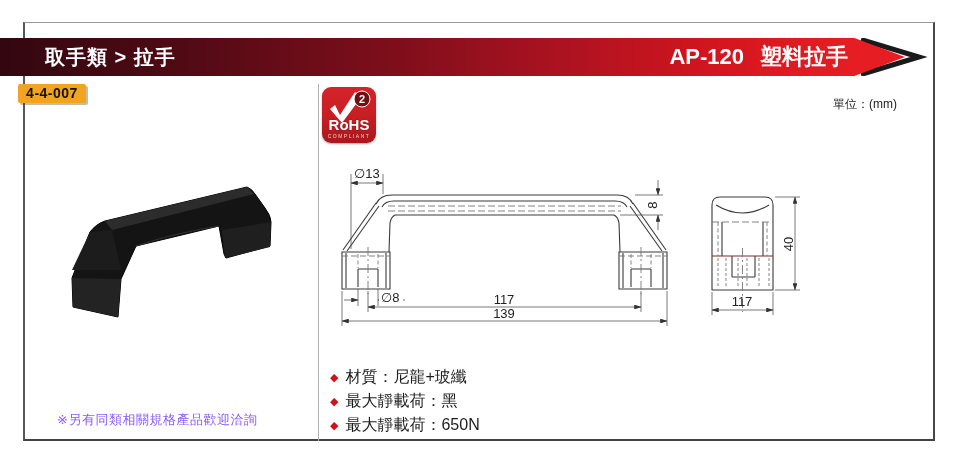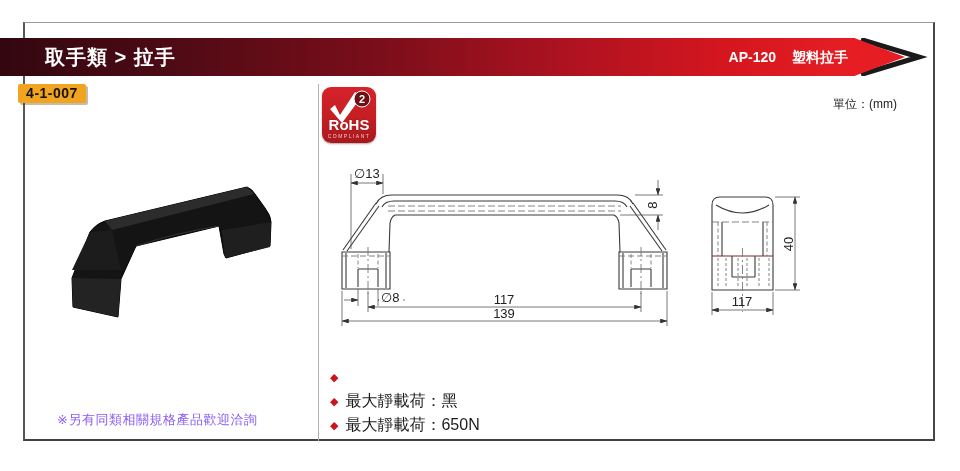--- a/index.html
+++ b/index.html
@@ -20,21 +20,21 @@
     position:absolute;left:0;top:0;width:855px;height:38px;
     background:linear-gradient(90deg,#330710 0%,#4a0a14 18%,#7c0e1a 45%,#ab1220 65%,#d5161f 85%,#e61e24 100%);
   }
   .header-arrow{position:absolute;left:855px;top:0;}
   .breadcrumb{
     position:absolute;left:45px;top:0;height:38px;line-height:38px;
     color:#fff;font-size:20px;font-weight:bold;letter-spacing:1px;white-space:nowrap;
   }
   .product-title{
     position:absolute;right:112px;top:0;height:38px;line-height:38px;
-    color:#fff;font-size:14px;font-weight:bold;white-space:nowrap;
+    color:#fff;font-size:22px;font-weight:bold;white-space:nowrap;
   }
   .product-title .model{margin-right:16px;}
   
   .code-badge{
     position:absolute;left:18px;top:84px;width:68px;height:19px;
     background:#f0a41f;color:#151209;font-size:14px;font-weight:bold;
     line-height:19px;text-align:center;letter-spacing:.5px;border-radius:2px;
     box-shadow:2px 2px 0 rgba(85,65,15,.35);
   }
   .unit-label{position:absolute;right:63px;top:96px;font-size:12px;color:#222;}
@@ -70,21 +70,21 @@
     <svg class="header-arrow" width="85" height="38" viewBox="0 0 85 38">
       <polyline points="6,1.5 64,19 6,36.5" fill="none" stroke="#1a1a1a" stroke-width="5"></polyline>
       <polygon points="-1,0 -1,38 50,19" fill="#e61e24"></polygon>
     </svg>
     <div class="breadcrumb">取手類 &gt; 拉手</div>
     <div class="product-title">
       <span class="model">AP-120</span><span>塑料拉手</span>
     </div>
   </div>
 
-  <div class="code-badge">4-1-007</div>
+  <div class="code-badge">4-4-007</div>
   <div class="unit-label">單位：(mm)</div>
   <div class="divider"></div>
 
   <div class="rohs">
     <svg width="54" height="56" viewBox="0 0 54 56">
       <path d="M8,22 L13,18 L18,28 L33,5 L40,9 L20,36 Z" fill="#ffffff"></path>
       <circle cx="40" cy="12" r="8" fill="#6e1013" stroke="#ffffff" stroke-width="1"></circle>
       <text x="40" y="16" text-anchor="middle" font-size="11" font-weight="bold" fill="#ffffff">2</text>
       <text x="27" y="43" text-anchor="middle" font-size="15" font-weight="bold" fill="#ffffff" stroke="#7a1013" stroke-width="0.6" paint-order="stroke">RoHS</text>
       <text x="27" y="51" text-anchor="middle" font-size="5" letter-spacing="1.5" fill="#f4c9c9">COMPLIANT</text>
@@ -186,20 +186,21 @@
       <path d="M382,132 L382,155 M443,132 L443,155"></path>
       <line x1="382" y1="150" x2="443" y2="150" marker-start="url(#arr)" marker-end="url(#arr)"></line>
     </g>
     <text x="459" y="88" text-anchor="middle" transform="rotate(-90 459 84)">40</text>
     <text x="412" y="146" text-anchor="middle">117</text>
   </svg>
 
   <div class="specs">
     <div class="spec-row">
       <span class="spec-bullet">◆</span>
+      <span>材質：尼龍+玻纖</span>
     </div>
     <div class="spec-row">
       <span class="spec-bullet">◆</span>
       <span>最大靜載荷：黑</span>
     </div>
     <div class="spec-row">
       <span class="spec-bullet">◆</span>
       <span>最大靜載荷：650N</span>
     </div>
   </div>

